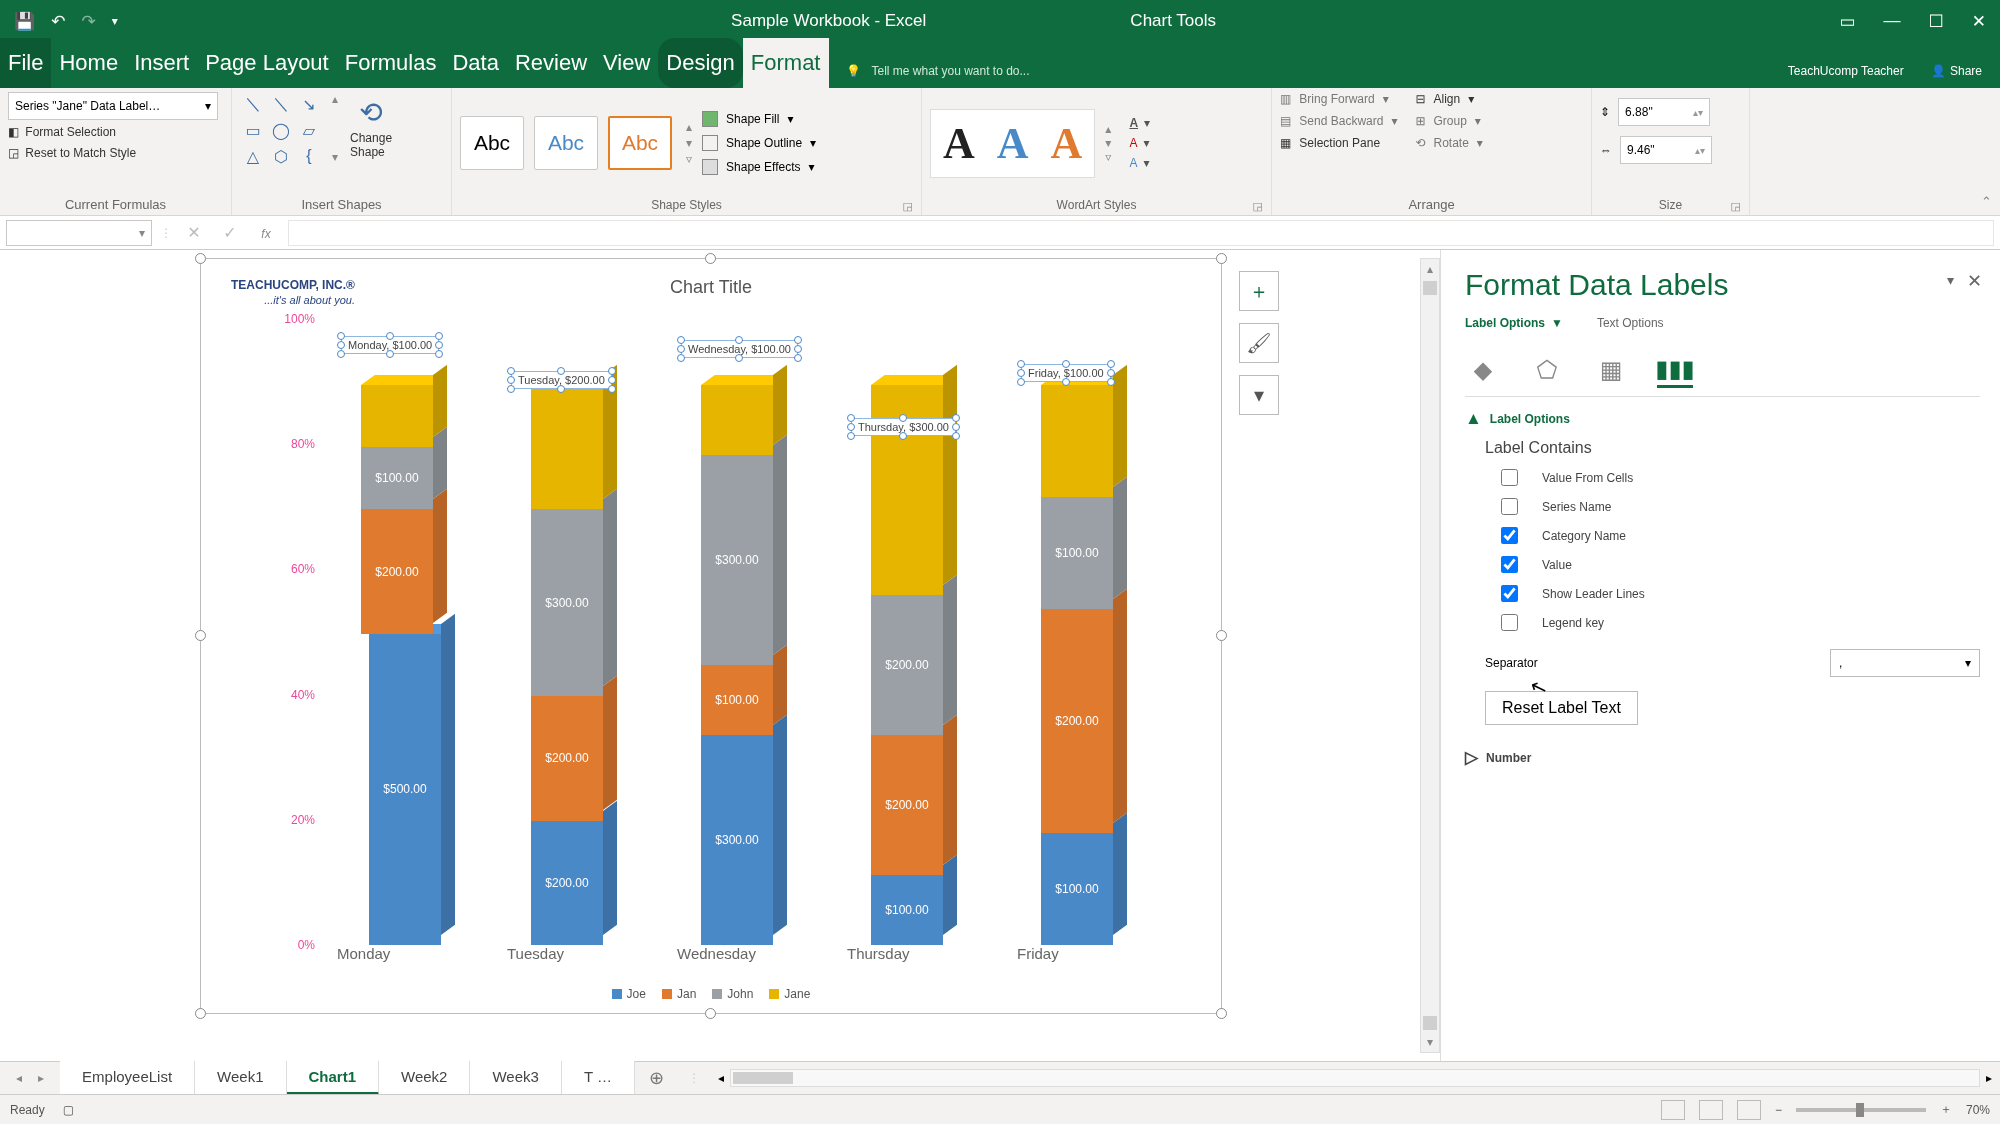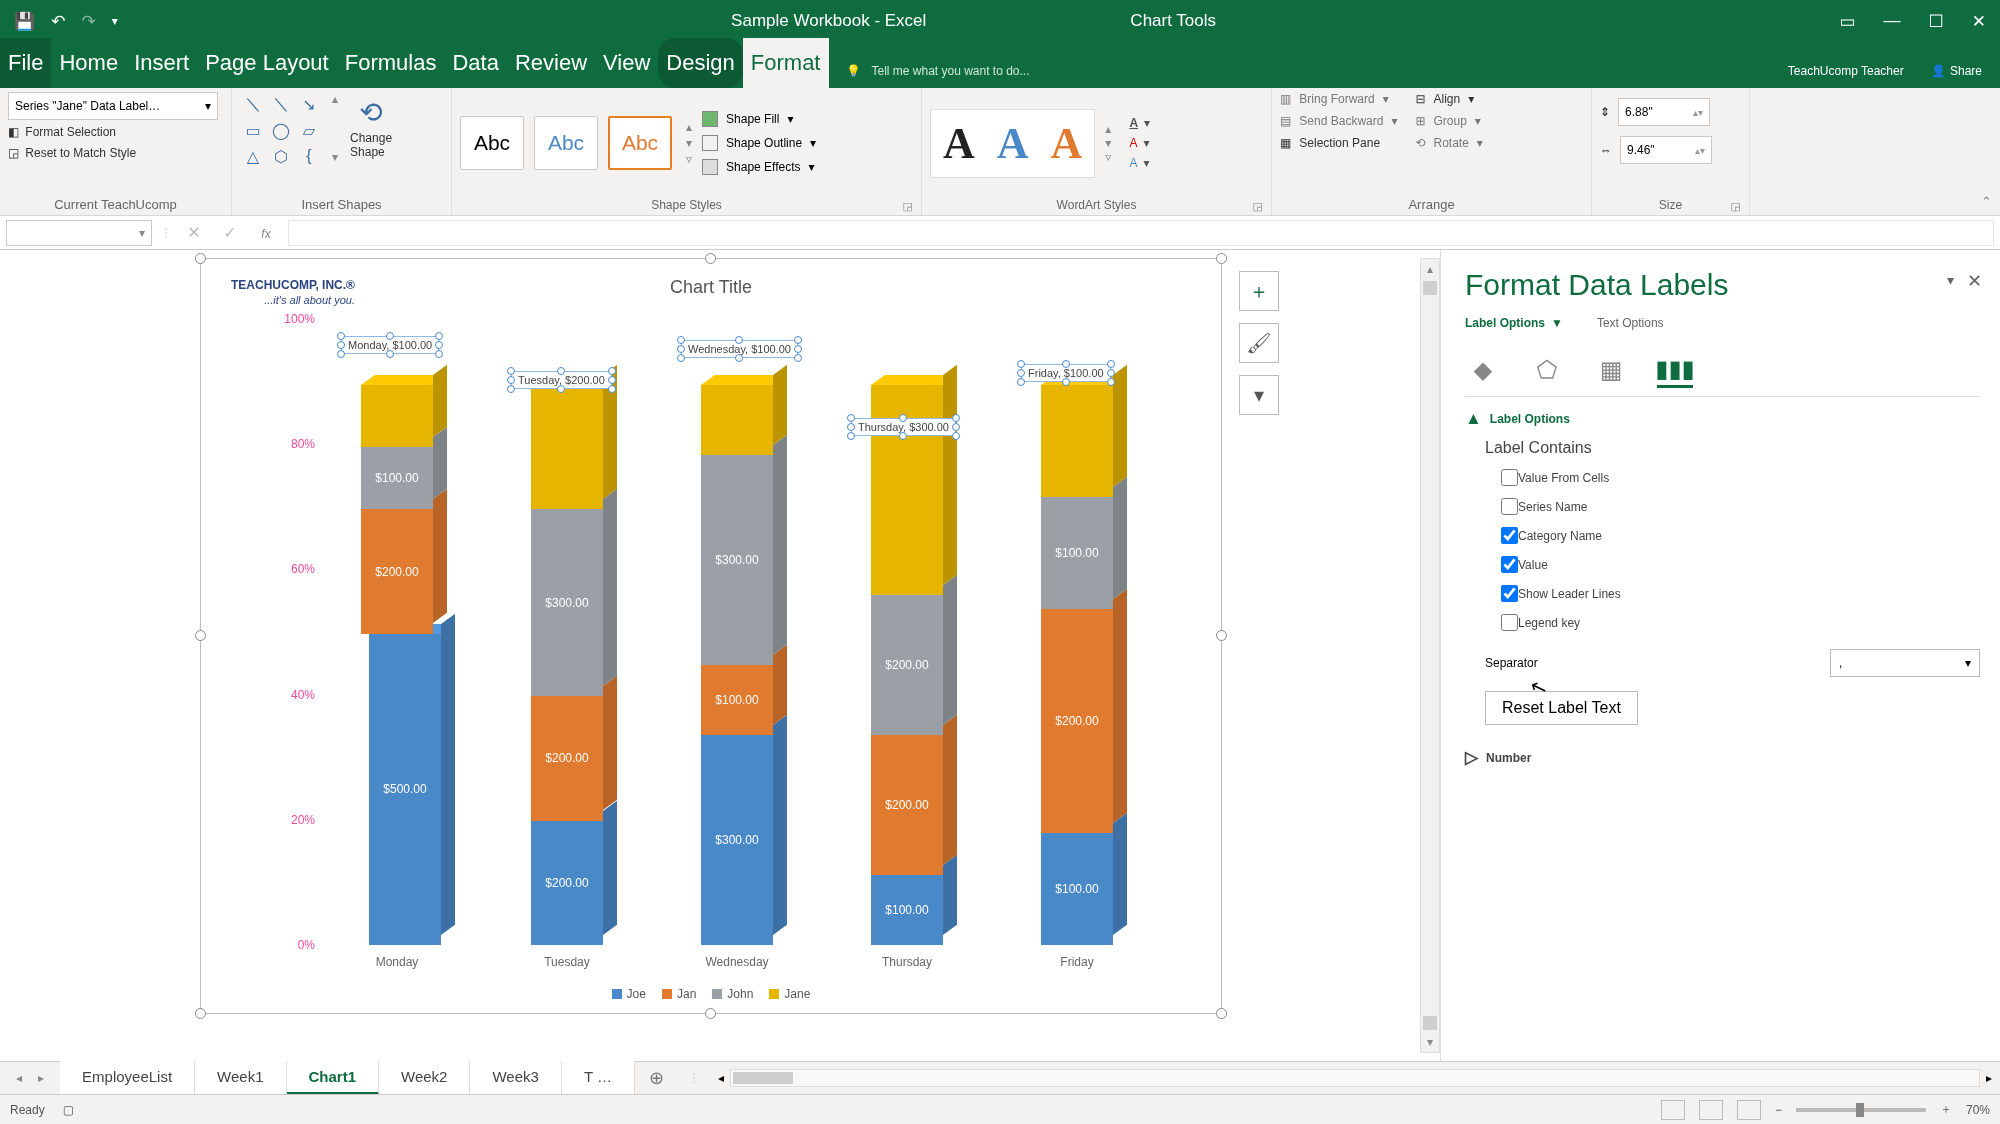--- a/index.html
+++ b/index.html
@@ -95,21 +95,21 @@
 .bars { position: absolute; left: 58px; right: 0; top: 0; bottom: 0; }
 .bar-col { position: absolute; bottom: 0; width: 96px; }
 .seg { position: absolute; left: 0; width: 72px; display: flex; align-items: center; justify-content: center; font-size: 11px; color: #fff; }
 .seg::after {  content: ""; position: absolute; right: -14px; top: -10px; width: 14px; height: calc(100% + 0px); background: inherit; filter: brightness(0.82); transform: skewY(-36deg); transform-origin: top left; }
 .seg .top3d { position: absolute; left: 0; top: -10px; width: 72px; height: 10px; background: inherit; filter: brightness(1.12); transform: skewX(-54deg); transform-origin: bottom left; }
 .c-joe{background:#4a89c8}.c-jan{background:#e07a2e}.c-john{background:#9aa0a6}.c-jane{background:#e5b500;color:#444}
 
 .data-label { position: absolute; background: #fff; border: 1px solid #8fb7e0; font-size: 11px; padding: 2px 6px; color: #444; white-space: nowrap; }
 .dl-handle { position: absolute; width: 8px; height: 8px; border: 1px solid #4a89c8; background: #fff; border-radius: 50%; }
 
-.x-label { position: absolute; font-size: 12px; color: #666; top: 100%; margin-top: 10px; width: 120px; text-align: center; }
+.x-label { position: absolute; font-size: 15px; color: #666; top: 100%; width: 120px; }
 .legend { position: absolute; bottom: 12px; left: 0; right: 0; display: flex; justify-content: center; gap: 16px; font-size: 12px; color: #555; }
 .legend-item { display: flex; align-items: center; gap: 5px; }
 .lg-sw { width: 10px; height: 10px; }
 
 
 .vscroll { position: absolute; right: 0; top: 8px; bottom: 8px; width: 20px; background: #f1f1f1; border: 1px solid #ddd; }
 .vscroll .up, .vscroll .down { height: 20px; display: flex; align-items: center; justify-content: center; color: #888; }
 .vscroll .thumb { position: absolute; left: 2px; right: 2px; top: 22px; height: 14px; background: #cfcfcf; }
 .vscroll .thumb2 { position: absolute; left: 2px; right: 2px; bottom: 22px; height: 14px; background: #cfcfcf; }
 
@@ -121,21 +121,21 @@
 .fp-subtabs { display: flex; gap: 34px; margin-top: 14px; font-size: 17px; }
 .fp-subtab { color: #666; cursor: pointer; display: flex; align-items: center; gap: 6px; }
 .fp-subtab.active { color: #0e6c3f; font-weight: 600; }
 .fp-icons { display: flex; gap: 28px; margin: 22px 0 8px 0; }
 .fp-icon { width: 36px; height: 36px; display: flex; align-items: center; justify-content: center; color: #888; font-size: 24px; cursor: pointer; }
 .fp-icon.active { color: #0e6c3f; border-bottom: 3px solid #0e6c3f; }
 .fp-divider { border-top: 1px solid #ddd; margin: 6px 0 12px 0; }
 .fp-section-hdr { display: flex; align-items: center; gap: 8px; color: #0e6c3f; font-size: 17px; font-weight: 600; cursor: pointer; margin-bottom: 10px; }
 .fp-body { padding-left: 20px; }
 .fp-label { font-size: 16px; color: #444; margin-bottom: 10px; }
-.fp-check { display: flex; align-items: center; gap: 0; font-size: 16px; color: #444; margin: 12px 0 12px 16px; }
+.fp-check { display: flex; align-items: center; gap: 24px; font-size: 16px; color: #444; margin: 12px 0 12px 16px; }
 .fp-check input { width: 17px; height: 17px; }
 .fp-sep-row { display: flex; align-items: center; justify-content: space-between; margin: 18px 0 14px 0; font-size: 16px; }
 .fp-sep-dd { width: 150px; height: 28px; border: 1px solid #bbb; display: flex; align-items: center; padding: 0 8px; justify-content: space-between; font-size: 14px; }
 .fp-btn { border: 1px solid #bbb; padding: 7px 16px; font-size: 16px; background: #fff; cursor: pointer; margin-left: 0; }
 .fp-number { display: flex; align-items: center; gap: 8px; font-size: 17px; font-weight: 600; color: #444; margin-top: 22px; cursor: pointer; }
 
 
 .sheet-tabs { height: 33px; border-top: 1px solid #ccc; display: flex; align-items: center; background: #f3f2f1; }
 .st-nav { display: flex; gap: 16px; padding: 0 16px; color: #888; }
 .st-tab { padding: 7px 22px; font-size: 15px; color: #444; border-right: 1px solid #ddd; cursor: pointer; background: #fff; }
@@ -209,21 +209,21 @@
         <div class="sel-row">
           <span>◧</span>
           <span>Format Selection</span>
         </div>
         <div class="sel-row">
           <span>◲</span>
           <span>Reset to Match Style</span>
         </div>
       </div>
     </div>
-    <div class="ribbon-group-label">Current TeachUcomp</div>
+    <div class="ribbon-group-label">Current Formulas</div>
   </div>
 
   <div class="ribbon-group" style="width:220px">
     <div class="ribbon-group-content">
       <div class="shapes-grid">
         <div class="shape-cell">＼</div>
           <div class="shape-cell">＼</div>
           <div class="shape-cell">↘</div>
         <div class="shape-cell">▭</div>
           <div class="shape-cell">◯</div>

